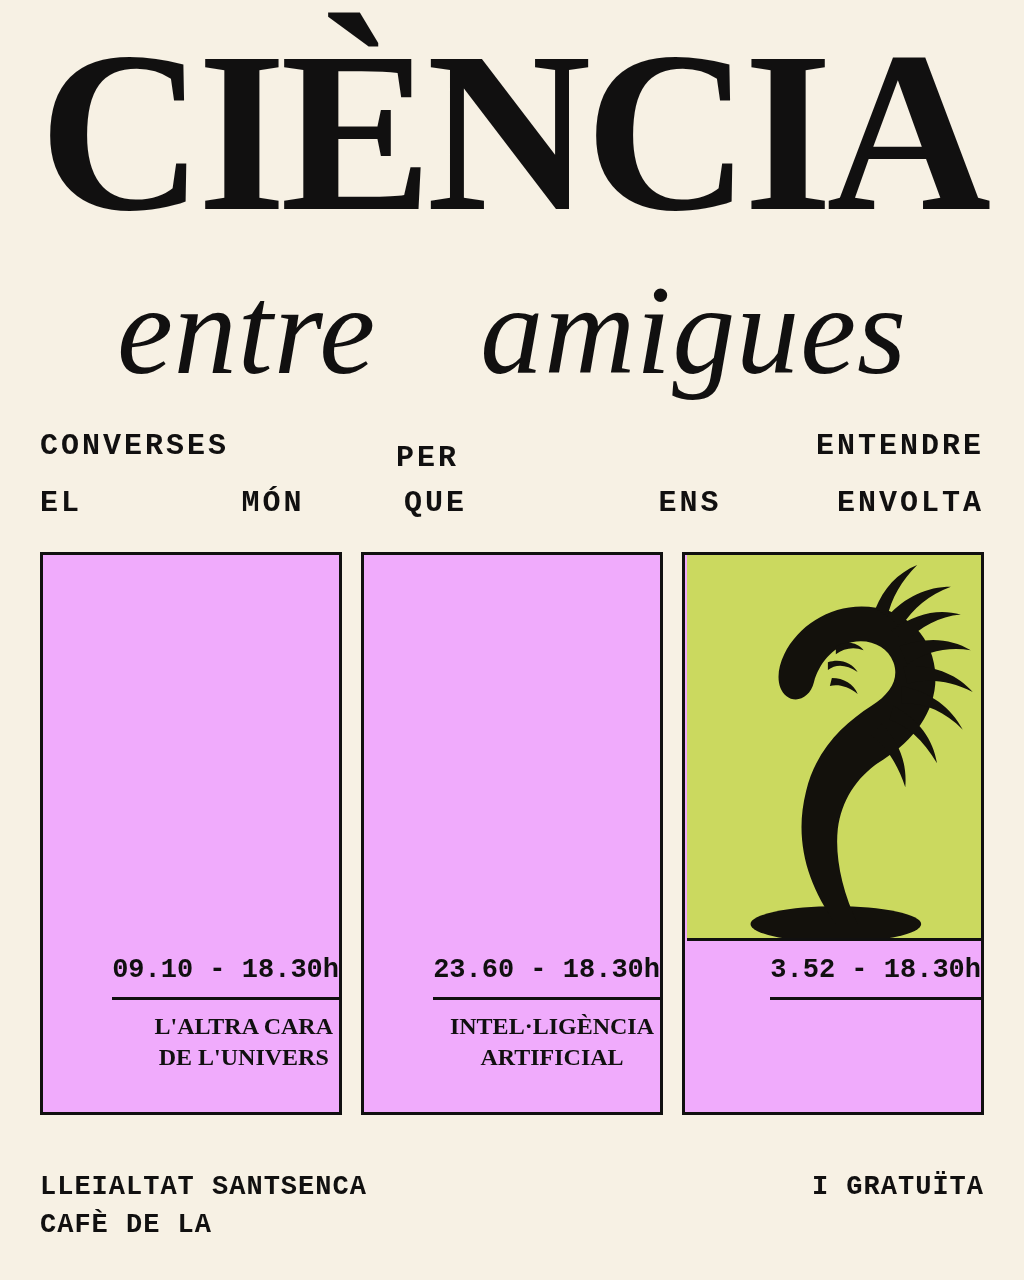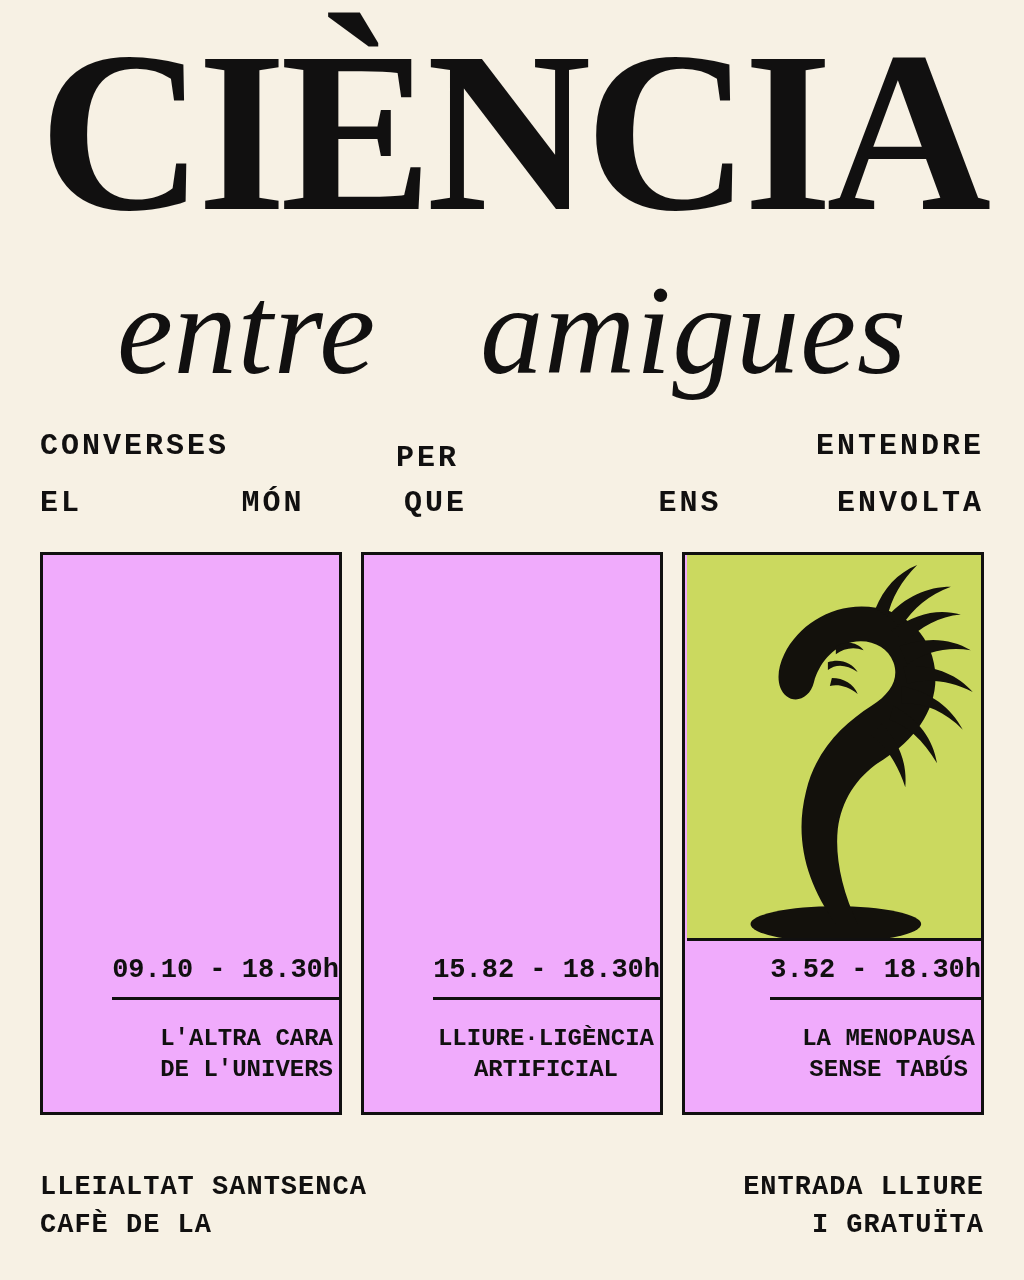--- a/index.html
+++ b/index.html
@@ -106,27 +106,27 @@
     font-weight: 700;
     font-size: 27px;
     letter-spacing: 0px;
     text-align: center;
     padding: 14px 0 12px;
     border-bottom: 3px solid #111010;
     color: #111010;
     white-space: nowrap;
   }
   .card-title {
-    font-family: Liberation Mono, monospace;
+    font-family: Liberation Serif, serif;
     font-weight: 700;
     font-size: 24px;
     letter-spacing: 0px;
     text-align: center;
     line-height: 1.3;
-    padding: 23px 6px 22px;
+    padding: 11px 6px 22px;
     color: #111010;
     min-height: 112px;
   }
 
   
   .art-spirals { background: #eda585; }
   .sp-core {
     position: absolute;
     border-radius: 50%;
     background:
@@ -296,23 +296,23 @@
         <div class="dot" style="left:208px; top:314px; width:50px; height:50px;"></div>
         <div class="dot" style="left:136px; top:338px; width:48px; height:48px;"></div>
         <div class="dot" style="left:58px; top:334px; width:48px; height:48px;"></div>
         <div class="dot" style="left:2px; top:292px; width:44px; height:44px;"></div>
         <div class="dot" style="left:-8px; top:60px; width:44px; height:44px;"></div>
         <div class="dot" style="left:38px; top:10px; width:44px; height:44px;"></div>
         <div class="dot" style="left:268px; top:338px; width:42px; height:42px;"></div>
         <div class="dot" style="left:272px; top:-6px; width:38px; height:38px;"></div>
         <div class="dot" style="left:0px; top:352px; width:40px; height:40px;"></div>
       </div>
-      <div class="card-date">15.82 - 18.30h</div>
+      <div class="card-date">23.60 - 18.30h</div>
       <div class="card-title">
-        <span>LLIURE·LIGÈNCIA</span><br>
+        <span>INTEL·LIGÈNCIA</span><br>
         <span>ARTIFICIAL</span>
       </div>
     </div>
 
     <div class="card">
       <div class="card-art art-figure">
         <svg viewBox="0 0 296 386" preserveAspectRatio="none">
           <g fill="#13110c">
 
             <ellipse cx="150" cy="372" rx="86" ry="18"></ellipse>
@@ -333,32 +333,27 @@
             <path d="M202 62 C 220 42 242 32 266 32 C 244 40 228 54 216 72 Z"></path>
             <path d="M190 54 C 198 34 212 18 232 10 C 216 26 206 44 202 62 Z"></path>
 
             <path d="M150 92 C 160 86 172 88 178 96 C 168 92 158 94 150 100 Z"></path>
             <path d="M142 108 C 154 104 166 108 172 118 C 160 110 150 110 142 116 Z"></path>
             <path d="M146 124 C 158 124 168 130 172 140 C 162 132 152 130 144 132 Z"></path>
           </g>
         </svg>
       </div>
       <div class="card-date">3.52 - 18.30h</div>
-      <div class="card-title">
-        <span>LA MENOPAUSA</span><br>
-        <span>SENSE TABÚS</span>
-      </div>
     </div>
 
   </div>
 
   <div class="footer">
     <div class="left">
       <div>LLEIALTAT SANTSENCA</div>
       <div>CAFÈ DE LA</div>
     </div>
     <div class="right">
-      <div>ENTRADA LLIURE</div>
       <div>I GRATUÏTA</div>
     </div>
   </div>
 
 </div>
 
 </body></html>

